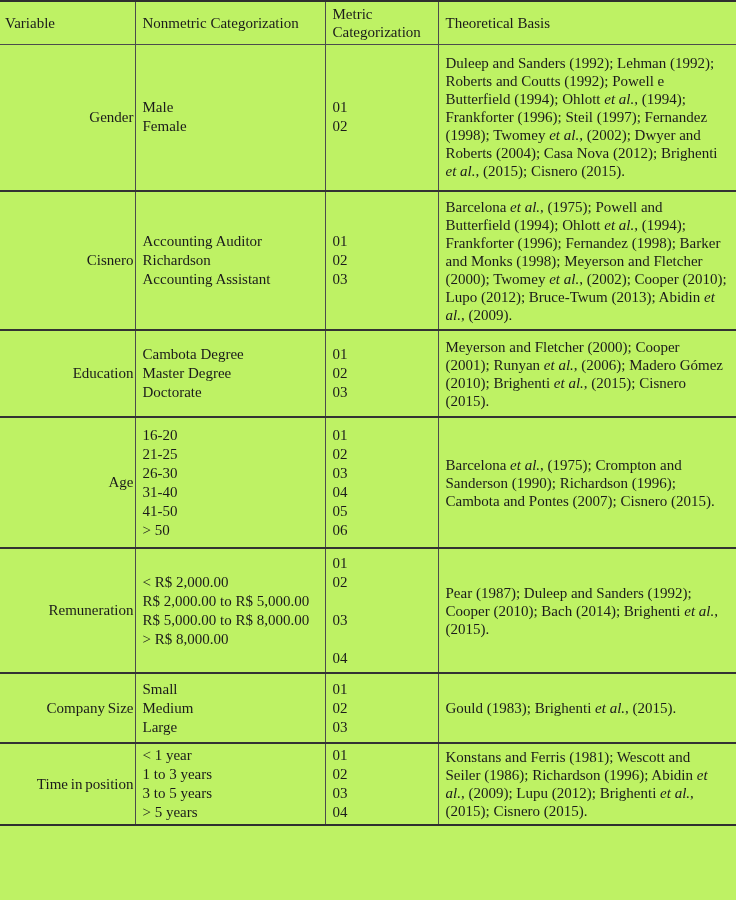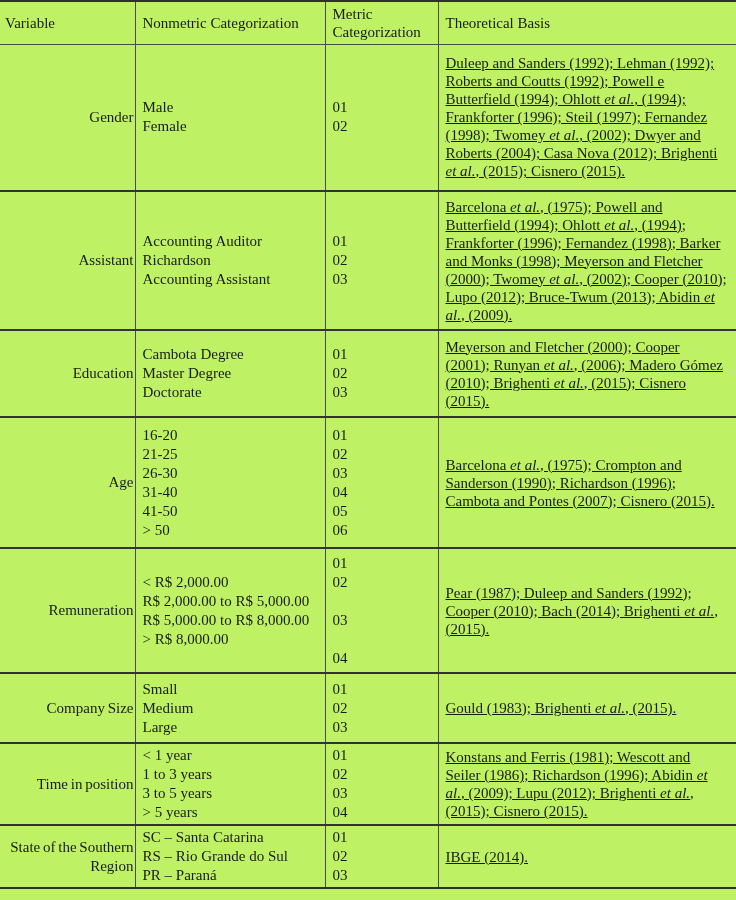--- a/index.html
+++ b/index.html
@@ -47,21 +47,21 @@
   .row-5 { height: 70px; }
   .row-6 { height: 81px; }
   .row-7 { height: 60px; }
 
   td.cell-variable { line-height: 19px; word-spacing: -1px; padding-right: 1px; text-align: right; }
   td.cell-nonmetric { padding-right: 2px; margin-top: 28px; }
   td.cell-nonmetric .line, td.cell-metric .line {
     line-height: 19px;
     white-space: nowrap;
   }
-  td.cell-basis { line-height: 18px; padding-right: 9px; text-decoration: underline; }
+  td.cell-basis { line-height: 18px; padding-right: 9px; }
 </style>
 </head>
 <body>
 
 <div class="page">
   <table class="cat-table">
     <colgroup>
       <col class="c1">
         <col class="c2">
         <col class="c3">
@@ -82,21 +82,21 @@
             <div class="line">Male</div>
             <div class="line">Female</div>
           </td>
           <td class="cell-metric">
             <div class="line">01</div>
             <div class="line">02</div>
           </td>
           <td class="cell-basis">Duleep and Sanders (1992); Lehman (1992); Roberts and Coutts (1992); Powell e Butterfield (1994); Ohlott <i>et al.</i>, (1994); Frankforter (1996); Steil (1997); Fernandez (1998); Twomey <i>et al.</i>, (2002); Dwyer and Roberts (2004); Casa Nova (2012); Brighenti <i>et al.</i>, (2015); Cisnero (2015).</td>
         </tr>
         <tr class="row-1">
-          <td class="cell-variable">Assistant</td>
+          <td class="cell-variable">Cisnero</td>
           <td class="cell-nonmetric">
             <div class="line">Accounting Auditor</div>
             <div class="line">Richardson</div>
             <div class="line">Accounting Assistant</div>
           </td>
           <td class="cell-metric">
             <div class="line">01</div>
             <div class="line">02</div>
             <div class="line">03</div>
           </td>
@@ -177,29 +177,15 @@
             <div class="line">&gt; 5 years</div>
           </td>
           <td class="cell-metric">
             <div class="line">01</div>
             <div class="line">02</div>
             <div class="line">03</div>
             <div class="line">04</div>
           </td>
           <td class="cell-basis">Konstans and Ferris (1981); Wescott and Seiler (1986); Richardson (1996); Abidin <i>et al.</i>, (2009); Lupu (2012); Brighenti <i>et al.</i>, (2015); Cisnero (2015).</td>
         </tr>
-        <tr class="row-7">
-          <td class="cell-variable">State of the Southern Region</td>
-          <td class="cell-nonmetric">
-            <div class="line">SC – Santa Catarina</div>
-            <div class="line">RS – Rio Grande do Sul</div>
-            <div class="line">PR – Paraná</div>
-          </td>
-          <td class="cell-metric">
-            <div class="line">01</div>
-            <div class="line">02</div>
-            <div class="line">03</div>
-          </td>
-          <td class="cell-basis">IBGE (2014).</td>
-        </tr>
       </tbody>
   </table>
 </div>
 
 </body></html>

